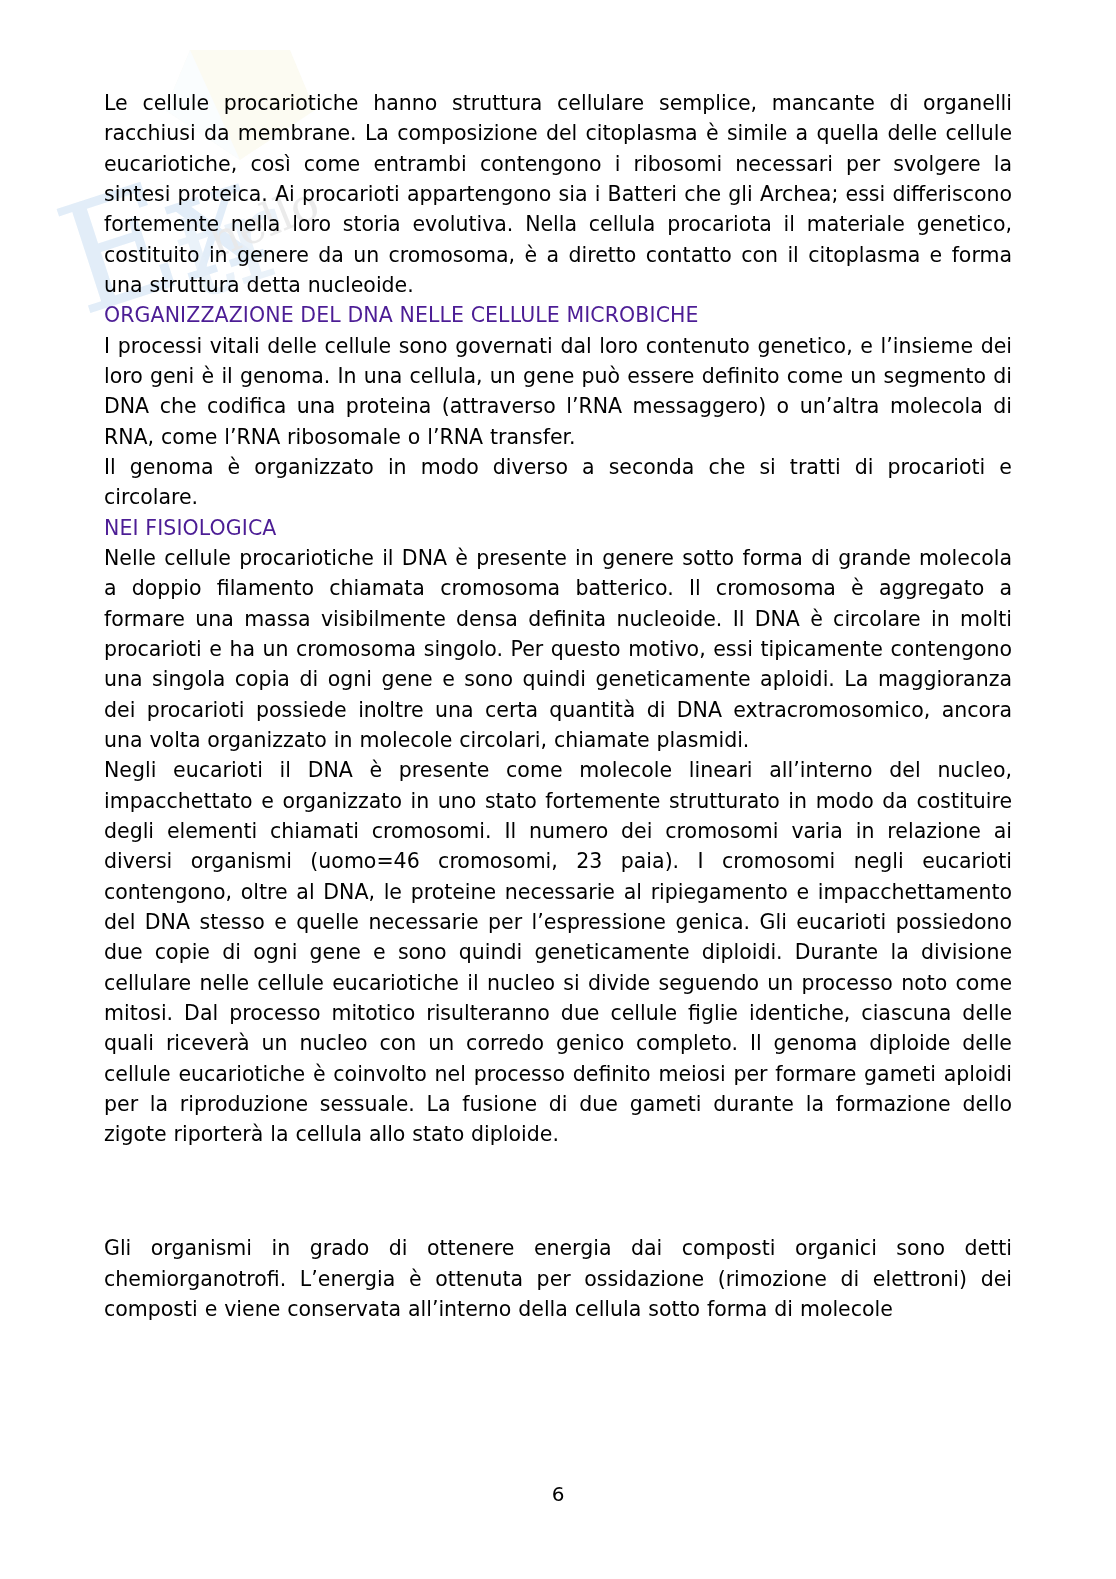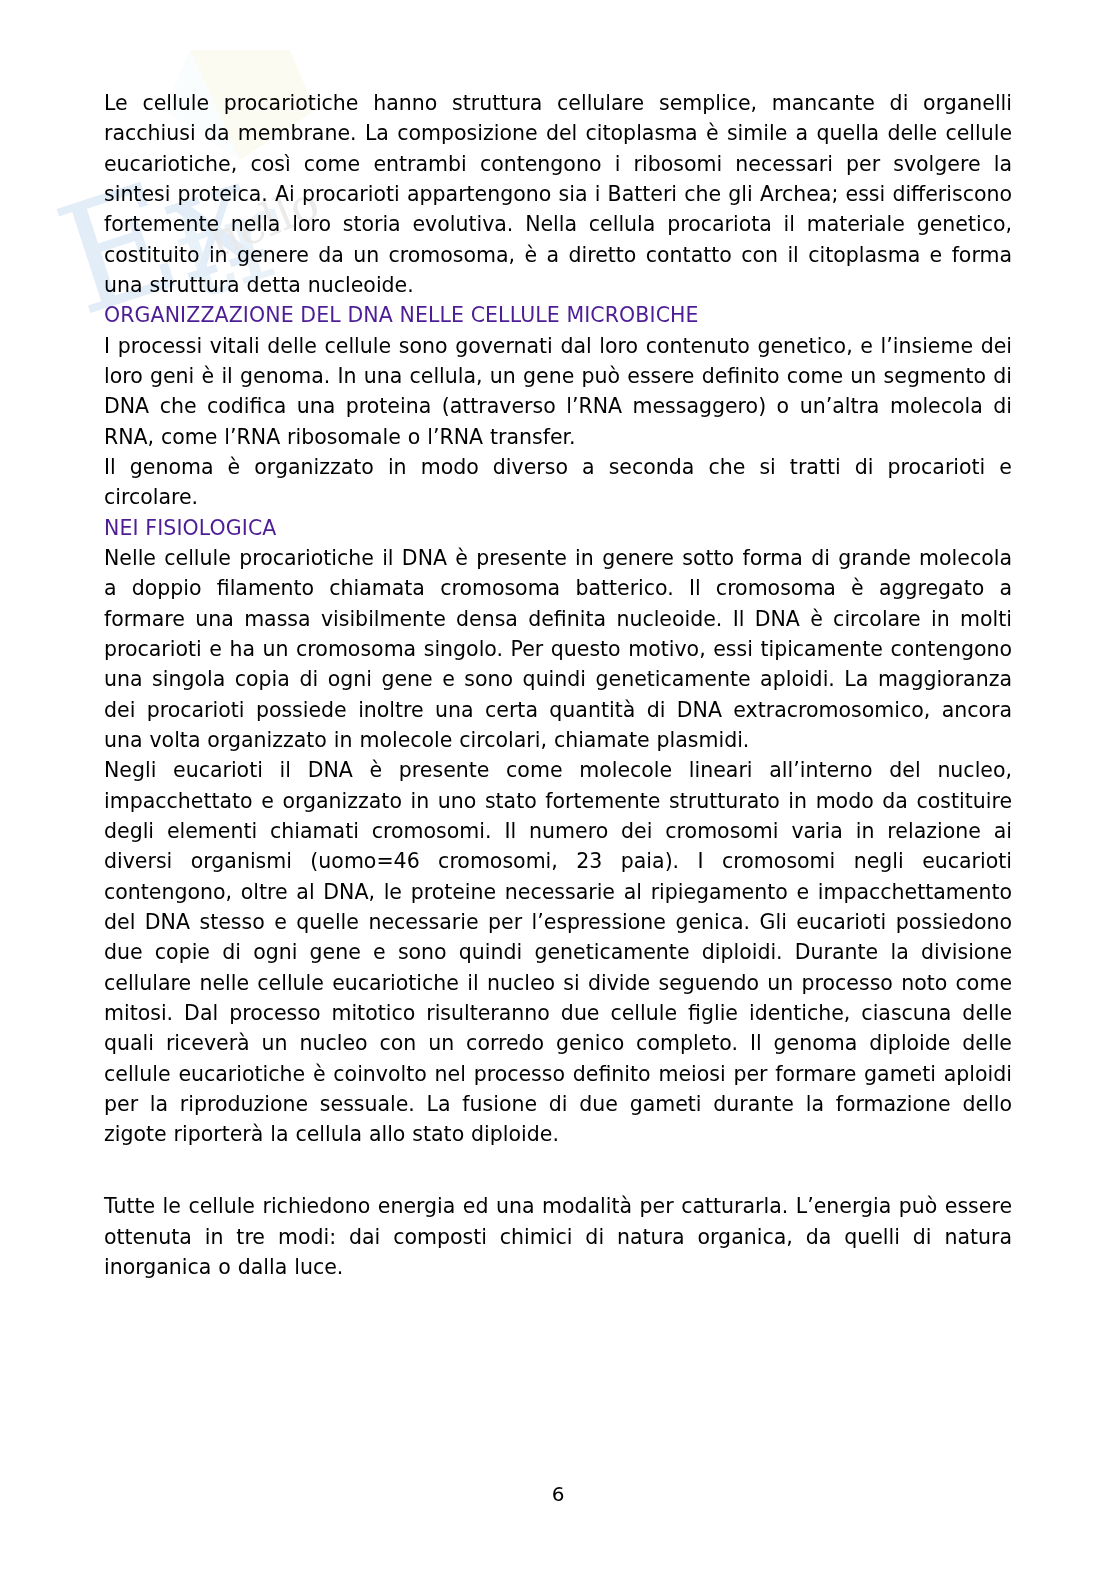--- a/index.html
+++ b/index.html
@@ -97,23 +97,23 @@
     <p class="heading">NEI FISIOLOGICA</p>
 
     <p class="para">Nelle cellule procariotiche il DNA è presente in genere sotto forma di grande molecola a doppio filamento chiamata cromosoma batterico. Il cromosoma è aggregato a formare una massa visibilmente densa definita nucleoide. Il DNA è circolare in molti procarioti e ha un cromosoma singolo. Per questo motivo, essi tipicamente contengono una singola copia di ogni gene e sono quindi geneticamente aploidi. La maggioranza dei procarioti possiede inoltre una certa quantità di DNA extracromosomico, ancora una volta organizzato in molecole circolari, chiamate plasmidi.</p>
 
 
     <p class="para">Negli eucarioti il DNA è presente come molecole lineari all’interno del nucleo, impacchettato e organizzato in uno stato fortemente strutturato in modo da costituire degli elementi chiamati cromosomi. Il numero dei cromosomi varia in relazione ai diversi organismi (uomo=46 cromosomi, 23 paia). I cromosomi negli eucarioti contengono, oltre al DNA, le proteine necessarie al ripiegamento e impacchettamento del DNA stesso e quelle necessarie per l’espressione genica. Gli eucarioti possiedono due copie di ogni gene e sono quindi geneticamente diploidi. Durante la divisione cellulare nelle cellule eucariotiche il nucleo si divide seguendo un processo noto come mitosi. Dal processo mitotico risulteranno due cellule figlie identiche, ciascuna delle quali riceverà un nucleo con un corredo genico completo. Il genoma diploide delle cellule eucariotiche è coinvolto nel processo definito meiosi per formare gameti aploidi per la riproduzione sessuale. La fusione di due gameti durante la formazione dello zigote riporterà la cellula allo stato diploide.</p>
 
     <div class="gap-lg"></div>
 
 
-    <p class="para">Tutte le cellule richiedono energia ed una modalità per catturarla. L’energia può essere ottenuta in tre modi: dai composti chimici di natura organica, da quelli di natura inorganica o dalla luce.</p>
 
     <div class="gap-lg"></div>
 
 
+    <p class="para">Gli organismi in grado di ottenere energia dai composti organici sono detti chemiorganotrofi. L’energia è ottenuta per ossidazione (rimozione di elettroni) dei composti e viene conservata all’interno della cellula sotto forma di molecole</p>
 
   </div>
 
   <div class="pagenum">6</div>
 
 </div>
 
 </body></html>

